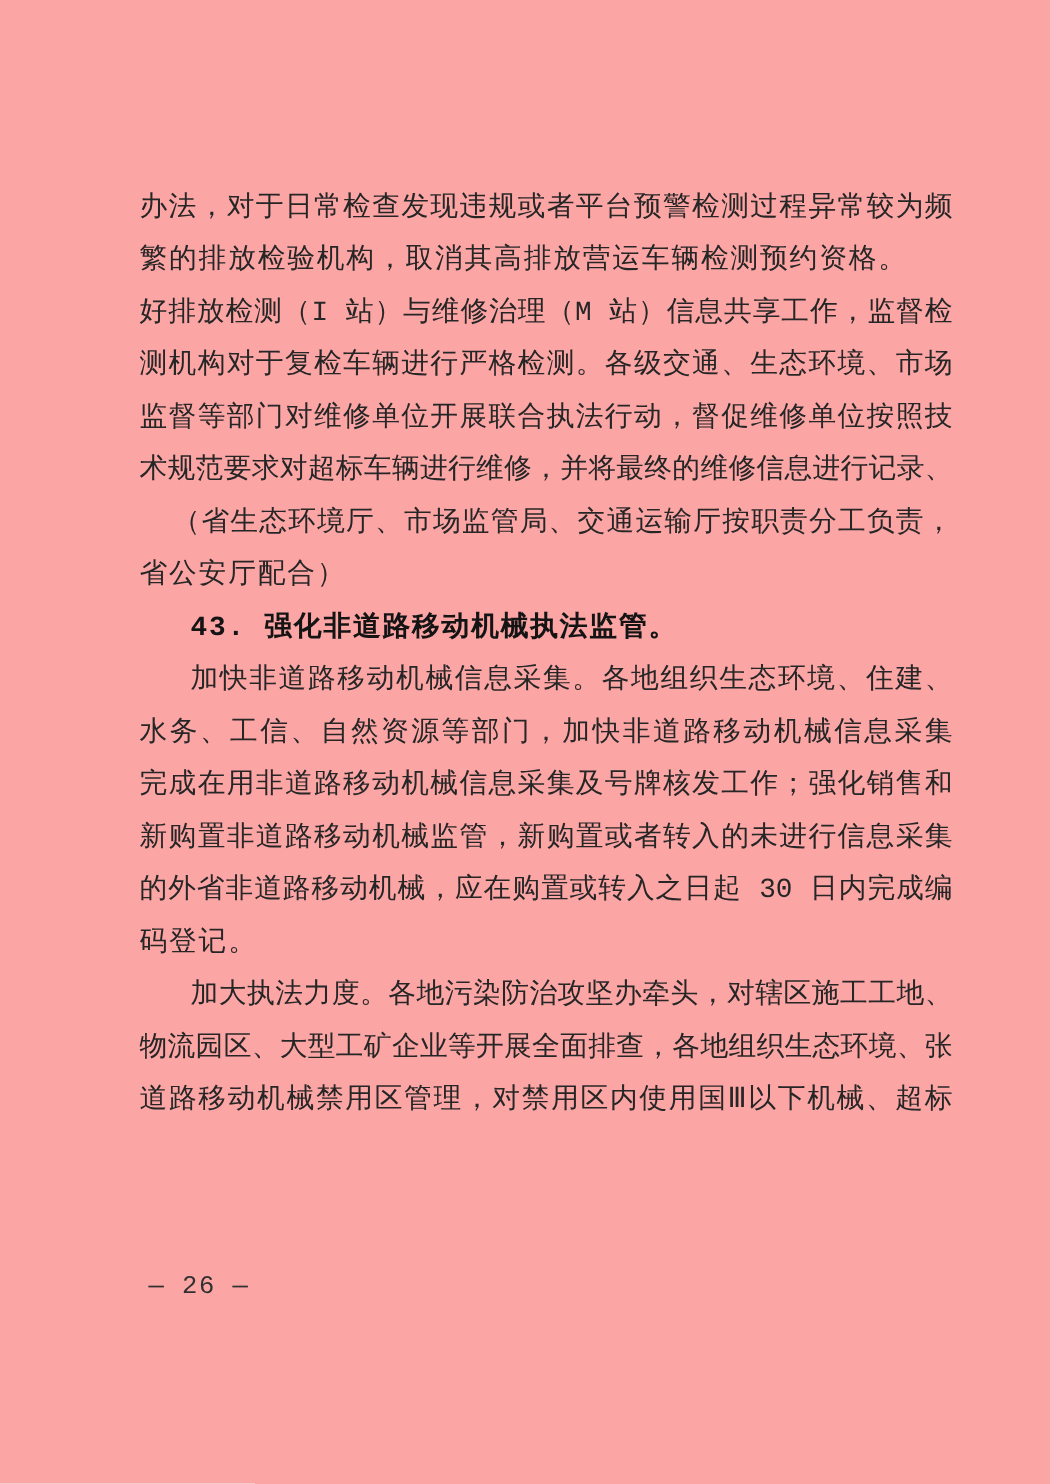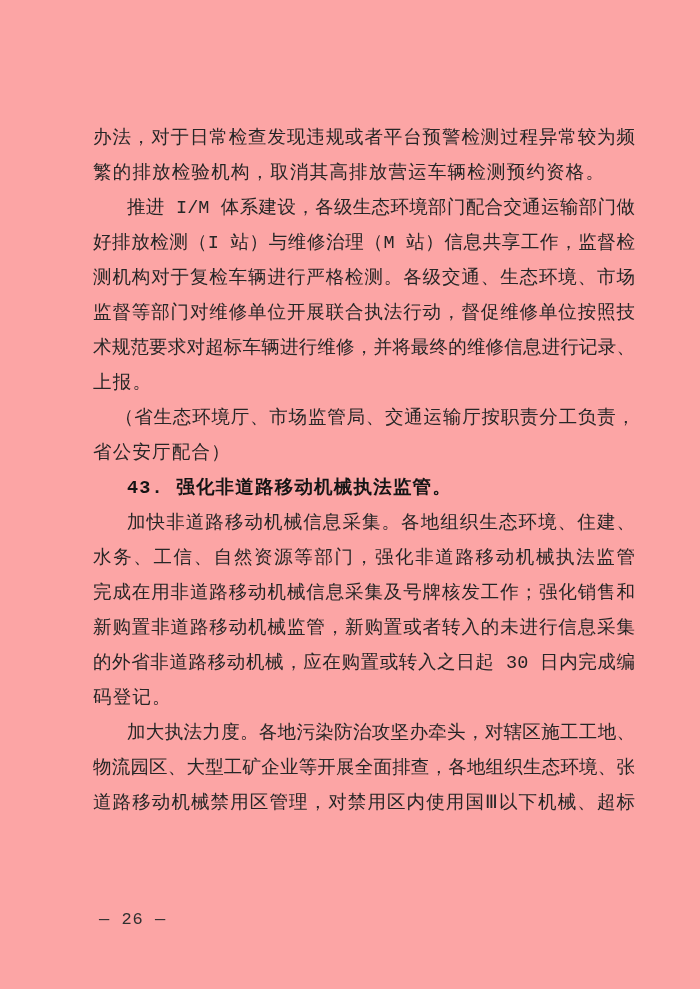--- a/index.html
+++ b/index.html
@@ -34,45 +34,43 @@
   }
   .ln.ind{ text-indent:34px; }
   .ln.ind-paren{ text-indent:22px; }
   .ln.bold{
     font-weight:bold;
     color:#141414;
   }
   .footer{
     position:absolute;
     left:99px;
-    top:909px;
+    top:848px;
     font-size:17px;
     line-height:22px;
     letter-spacing:1px;
     color:#303030;
   }
 </style>
 </head>
 <body>
 
 <div class="sheet">
   <div class="textblock">
     <div class="ln">办法，对于日常检查发现违规或者平台预警检测过程异常较为频</div>
     <div class="ln endp">繁的排放检验机构，取消其高排放营运车辆检测预约资格。</div>
-    <div class="ln ind">推进 I/M 体系建设，各级生态环境部门配合交通运输部门做</div>
     <div class="ln">好排放检测（I 站）与维修治理（M 站）信息共享工作，监督检</div>
     <div class="ln">测机构对于复检车辆进行严格检测。各级交通、生态环境、市场</div>
     <div class="ln">监督等部门对维修单位开展联合执法行动，督促维修单位按照技</div>
     <div class="ln">术规范要求对超标车辆进行维修，并将最终的维修信息进行记录、</div>
-    <div class="ln endp">上报。</div>
     <div class="ln ind-paren">（省生态环境厅、市场监管局、交通运输厅按职责分工负责，</div>
     <div class="ln endp">省公安厅配合）</div>
     <div class="ln ind bold endp">43. 强化非道路移动机械执法监管。</div>
     <div class="ln ind">加快非道路移动机械信息采集。各地组织生态环境、住建、</div>
-    <div class="ln">水务、工信、自然资源等部门，强化非道路移动机械执法监管</div>
+    <div class="ln">水务、工信、自然资源等部门，加快非道路移动机械信息采集</div>
     <div class="ln">完成在用非道路移动机械信息采集及号牌核发工作；强化销售和</div>
     <div class="ln">新购置非道路移动机械监管，新购置或者转入的未进行信息采集</div>
     <div class="ln">的外省非道路移动机械，应在购置或转入之日起 30 日内完成编</div>
     <div class="ln endp">码登记。</div>
     <div class="ln ind">加大执法力度。各地污染防治攻坚办牵头，对辖区施工工地、</div>
     <div class="ln">物流园区、大型工矿企业等开展全面排查，各地组织生态环境、张</div>
     <div class="ln">道路移动机械禁用区管理，对禁用区内使用国Ⅲ以下机械、超标</div>
   </div>
 
   <div class="footer">— 26 —</div>

